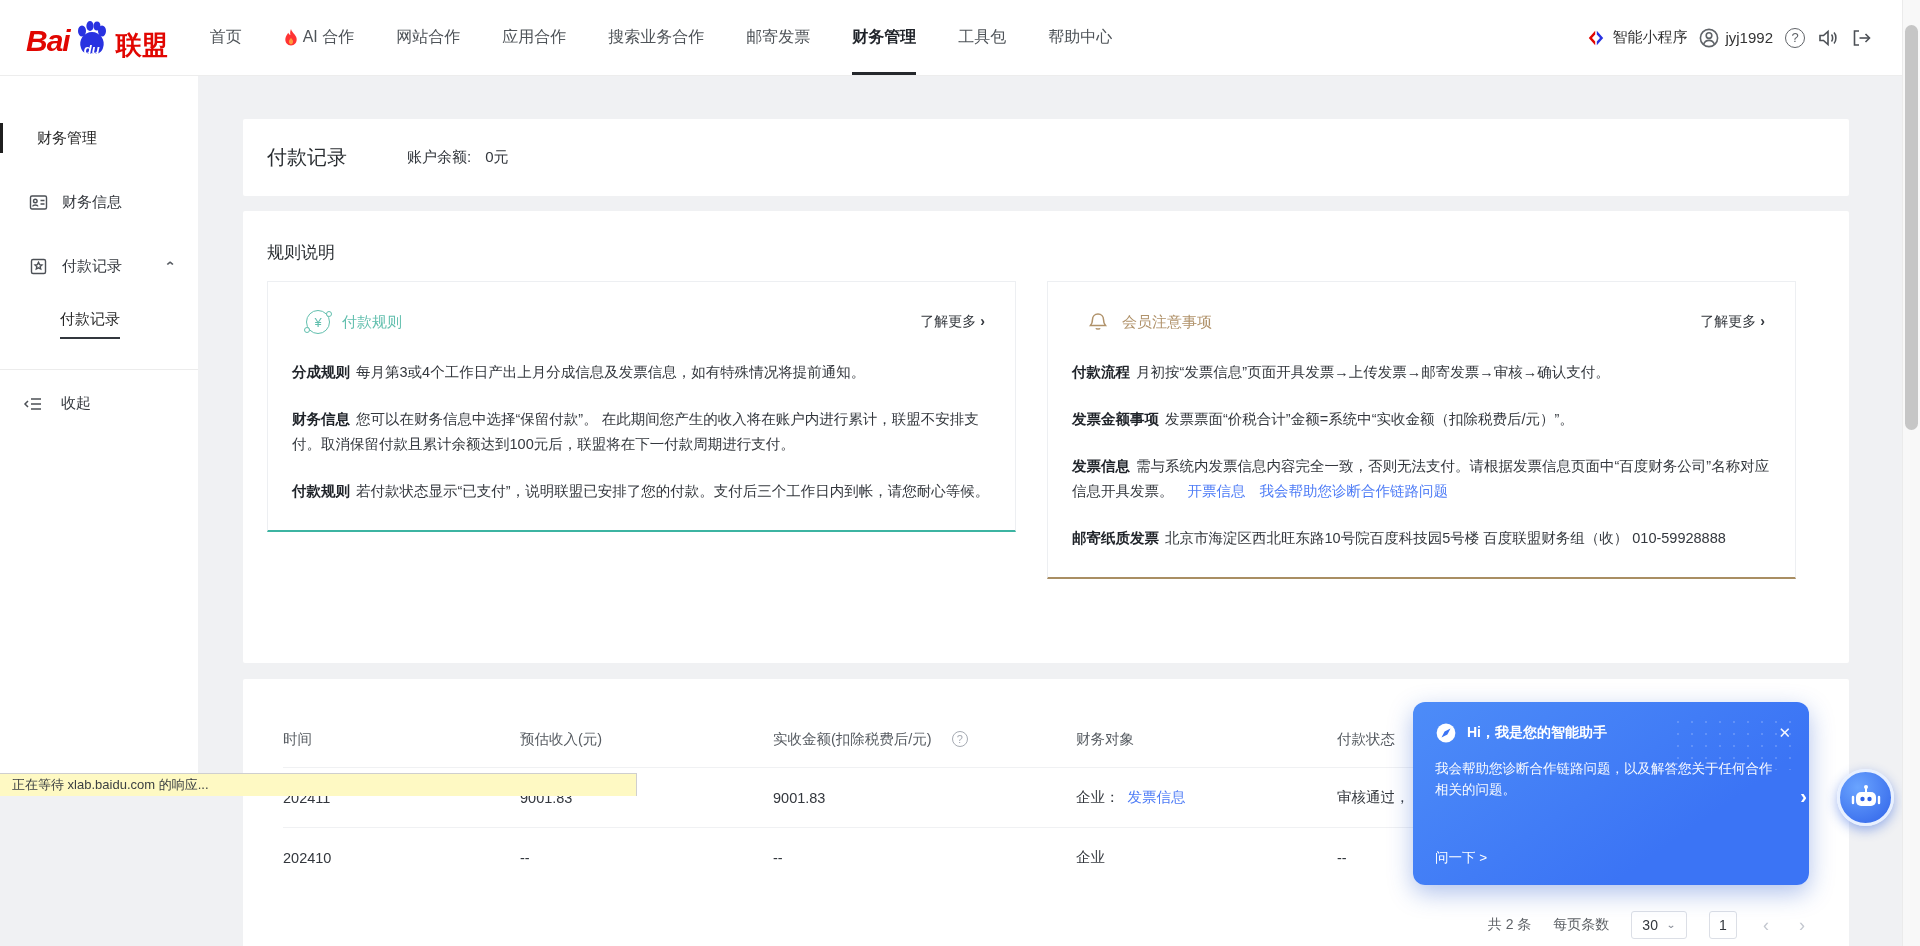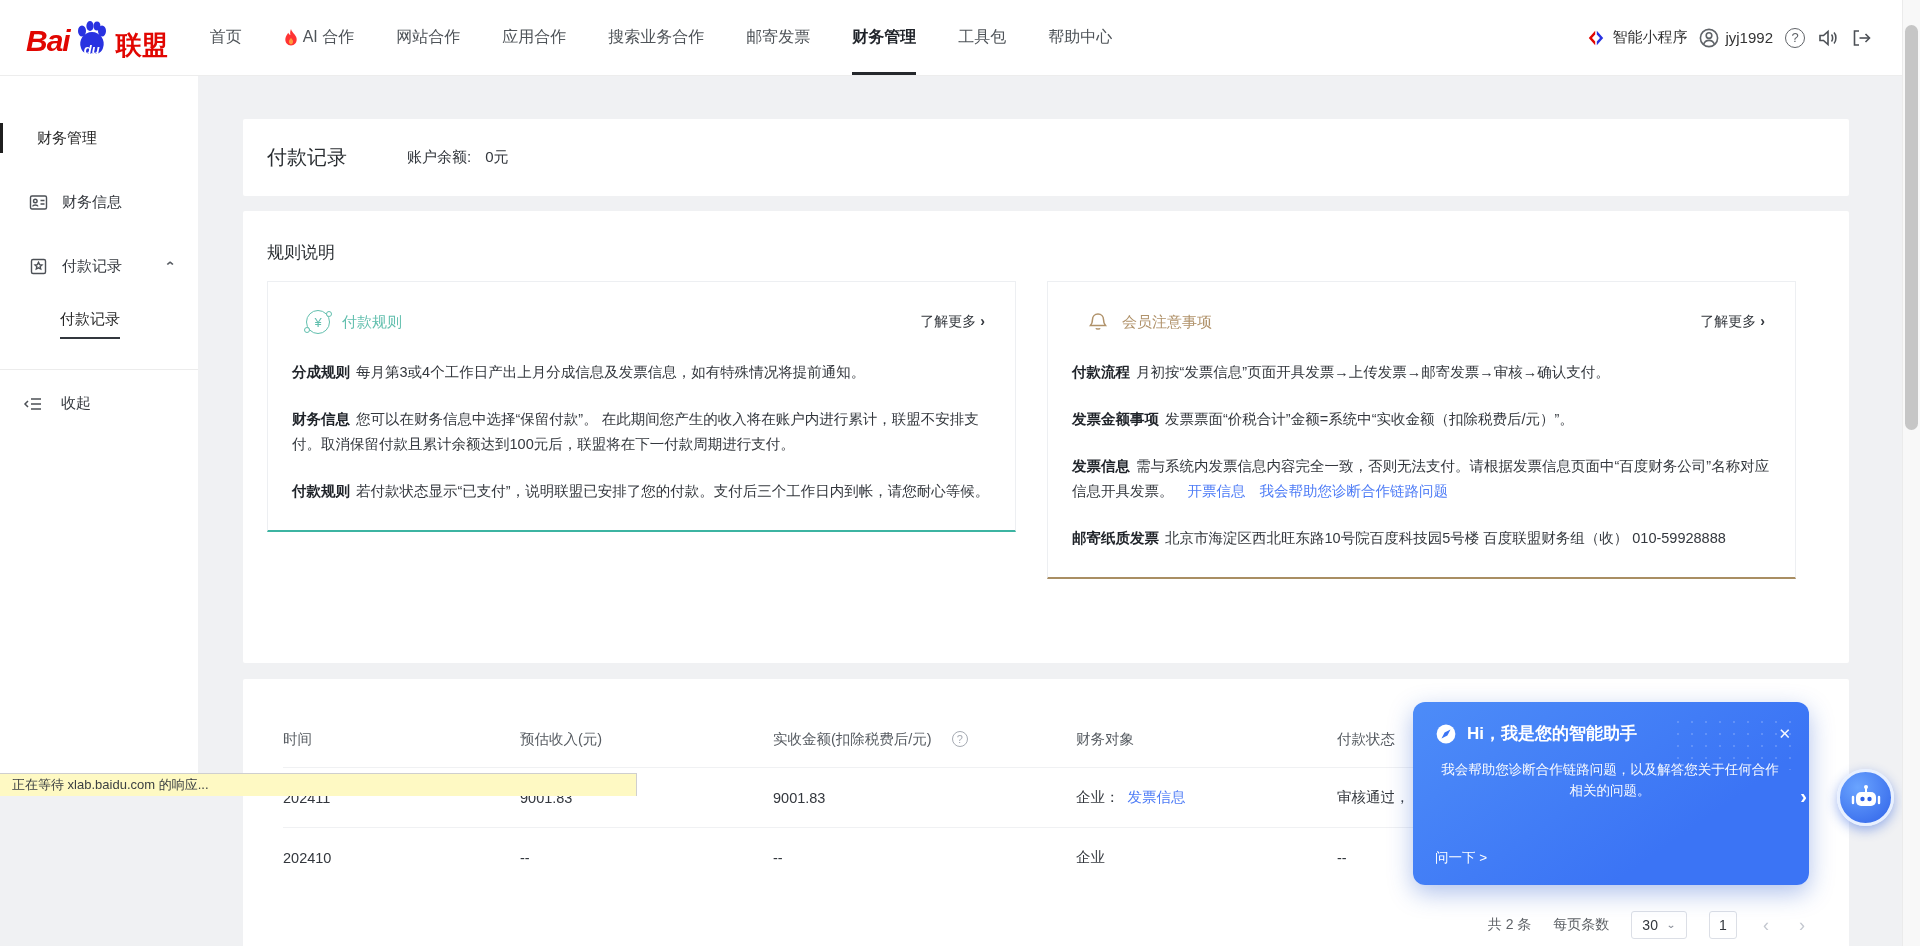--- a/index.html
+++ b/index.html
@@ -97,23 +97,23 @@
   .pg-btn { font-size:18px; color:#c3c7cf; cursor:pointer; padding:0 4px; }
 
   
   .assistant { position:absolute; left:1413px; top:702px; width:396px; height:183px; z-index:50;
            background:linear-gradient(145deg,#4d8cf8 0%,#3b74f5 70%); border-radius:12px;
            box-shadow:0 8px 24px rgba(30,80,200,.35); color:#fff; overflow:hidden; }
   .assistant::before { content:""; position:absolute; right:18px; top:14px; width:120px; height:54px;
            background-image:radial-gradient(rgba(255,255,255,.35) 1.2px, transparent 1.3px);
            background-size:14px 12px; opacity:.5; }
   .asst-head { display:flex; align-items:center; gap:10px; padding:20px 18px 0 22px; }
-  .asst-title { font-size:17px; font-weight:bold; }
+  .asst-title { font-size:14px; font-weight:bold; }
   .asst-close { margin-left:auto; font-size:15px; cursor:pointer; opacity:.95; }
-  .asst-body { padding:14px 24px 0 22px; font-size:13.5px; line-height:21px; opacity:.96;text-align:center; }
+  .asst-body { padding:14px 24px 0 22px; font-size:13.5px; line-height:21px; opacity:.96; }
   .asst-action { position:absolute; left:22px; bottom:18px; font-size:13.5px; cursor:pointer; }
   .asst-expand { position:absolute; right:2px; top:84px; font-size:20px; font-weight:bold;
            color:#fff; cursor:pointer; line-height:1; }
 
   
   .robot-fab { position:absolute; left:1837px; top:769px; width:57px; height:57px; border-radius:50%;
            background:radial-gradient(circle at 35% 30%, #6aa4ff, #2f62e8); z-index:40; cursor:pointer;
            box-shadow:0 4px 12px rgba(40,90,220,.45); border:3px solid #e8f0ff;
            display:flex; align-items:center; justify-content:center; }
 

